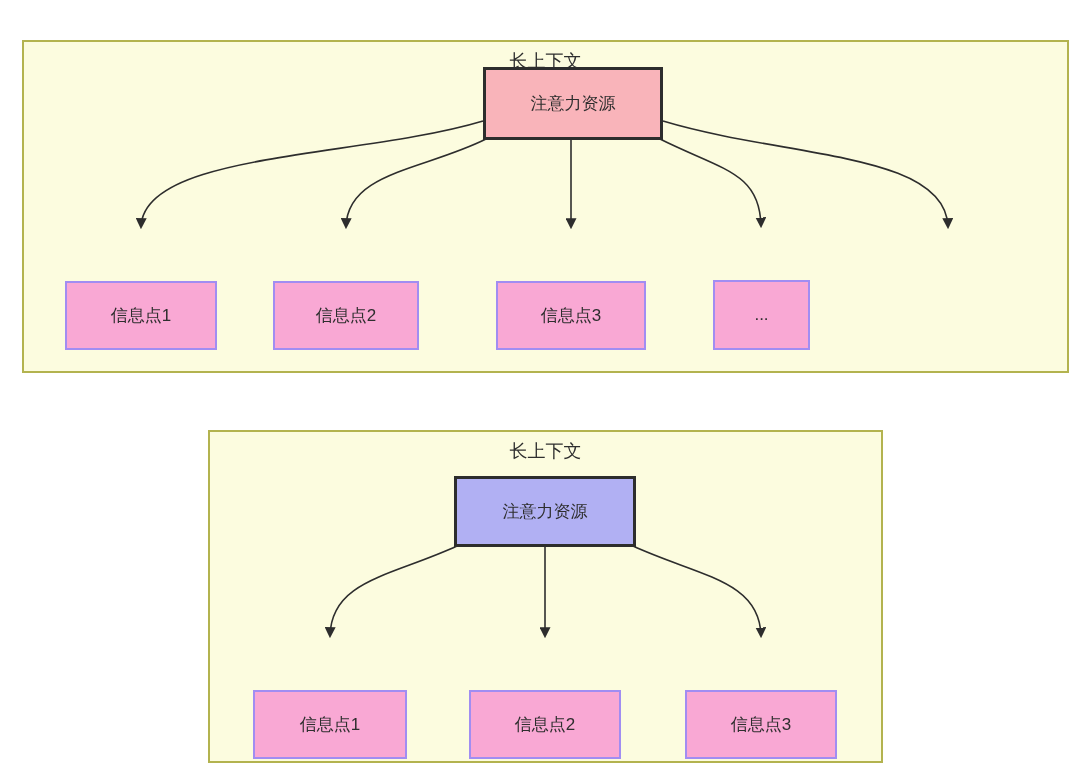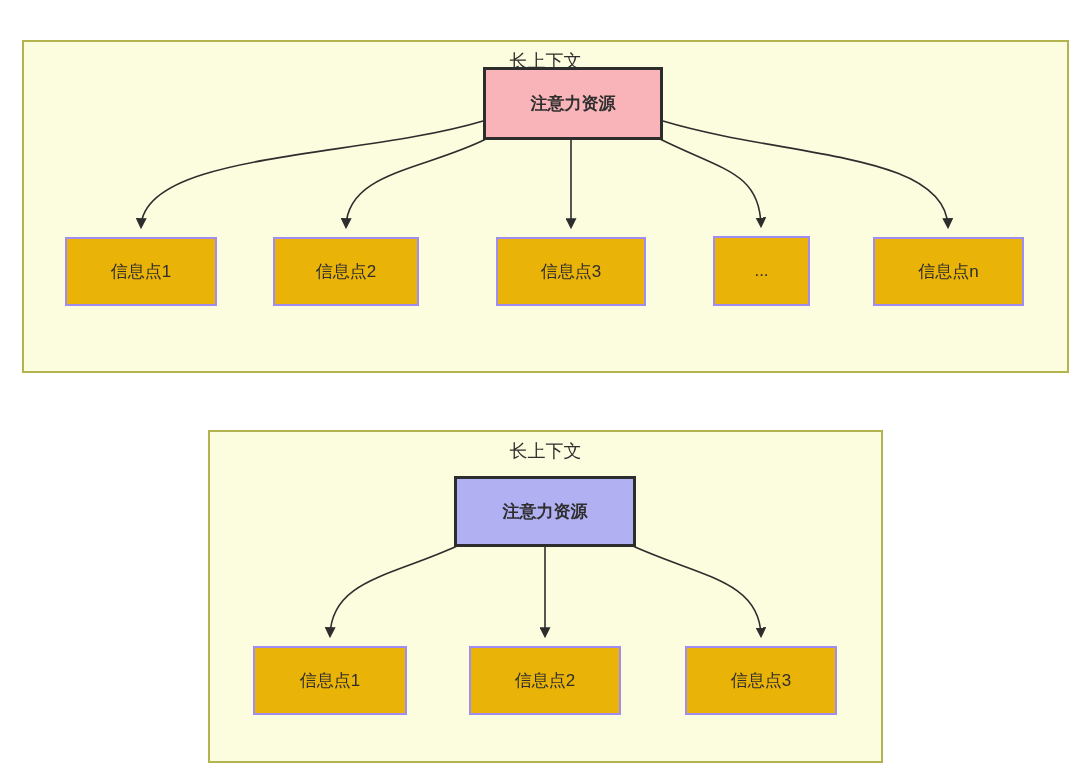--- a/index.html
+++ b/index.html
@@ -47,27 +47,27 @@
     display: flex;
     align-items: center;
     justify-content: center;
     box-sizing: border-box;
     font-size: 17px;
     color: #2e2e2e;
     z-index: 2;
   }
   .source {
     border: 3px solid #2d2d2d;
-    font-weight: bold;
   }
   .source-long  { left: 483px; top: 67px;  width: 180px; height: 73px; background: #f9b4ba; }
   .source-short { left: 454px; top: 476px; width: 182px; height: 71px; background: #b1b0f3; }
   .target {
-    background: #eab308;
+    background: #f9a8d4;
     border: 2px solid #a18df2;
+    margin-top: 44px;
   }
   .lt1 { left: 65px;  top: 237px; width: 152px; height: 69px; }
   .lt2 { left: 273px; top: 237px; width: 146px; height: 69px; }
   .lt3 { left: 496px; top: 237px; width: 150px; height: 69px; }
   .lt4 { left: 713px; top: 236px; width: 97px;  height: 70px; }
   .lt5 { left: 873px; top: 237px; width: 151px; height: 69px; }
   .st1 { left: 253px; top: 646px; width: 154px; height: 69px; }
   .st2 { left: 469px; top: 646px; width: 152px; height: 69px; }
   .st3 { left: 685px; top: 646px; width: 152px; height: 69px; }
   .edge {
@@ -102,20 +102,19 @@
     <path class="edge" d="M 457 546 C 392 576, 331 580, 330 636" marker-end="url(#arrowhead)"></path>
     <path class="edge" d="M 545 547 L 545 636" marker-end="url(#arrowhead)"></path>
     <path class="edge" d="M 633 546 C 698 576, 760 580, 761 636" marker-end="url(#arrowhead)"></path>
   </svg>
 
   <div class="node source source-long">注意力资源</div>
   <div class="node target lt1">信息点1</div>
   <div class="node target lt2">信息点2</div>
   <div class="node target lt3">信息点3</div>
   <div class="node target lt4">...</div>
-  <div class="node target lt5">信息点n</div>
 
   <div class="node source source-short">注意力资源</div>
   <div class="node target st1">信息点1</div>
   <div class="node target st2">信息点2</div>
   <div class="node target st3">信息点3</div>
 
 </div>
 
 </body></html>

